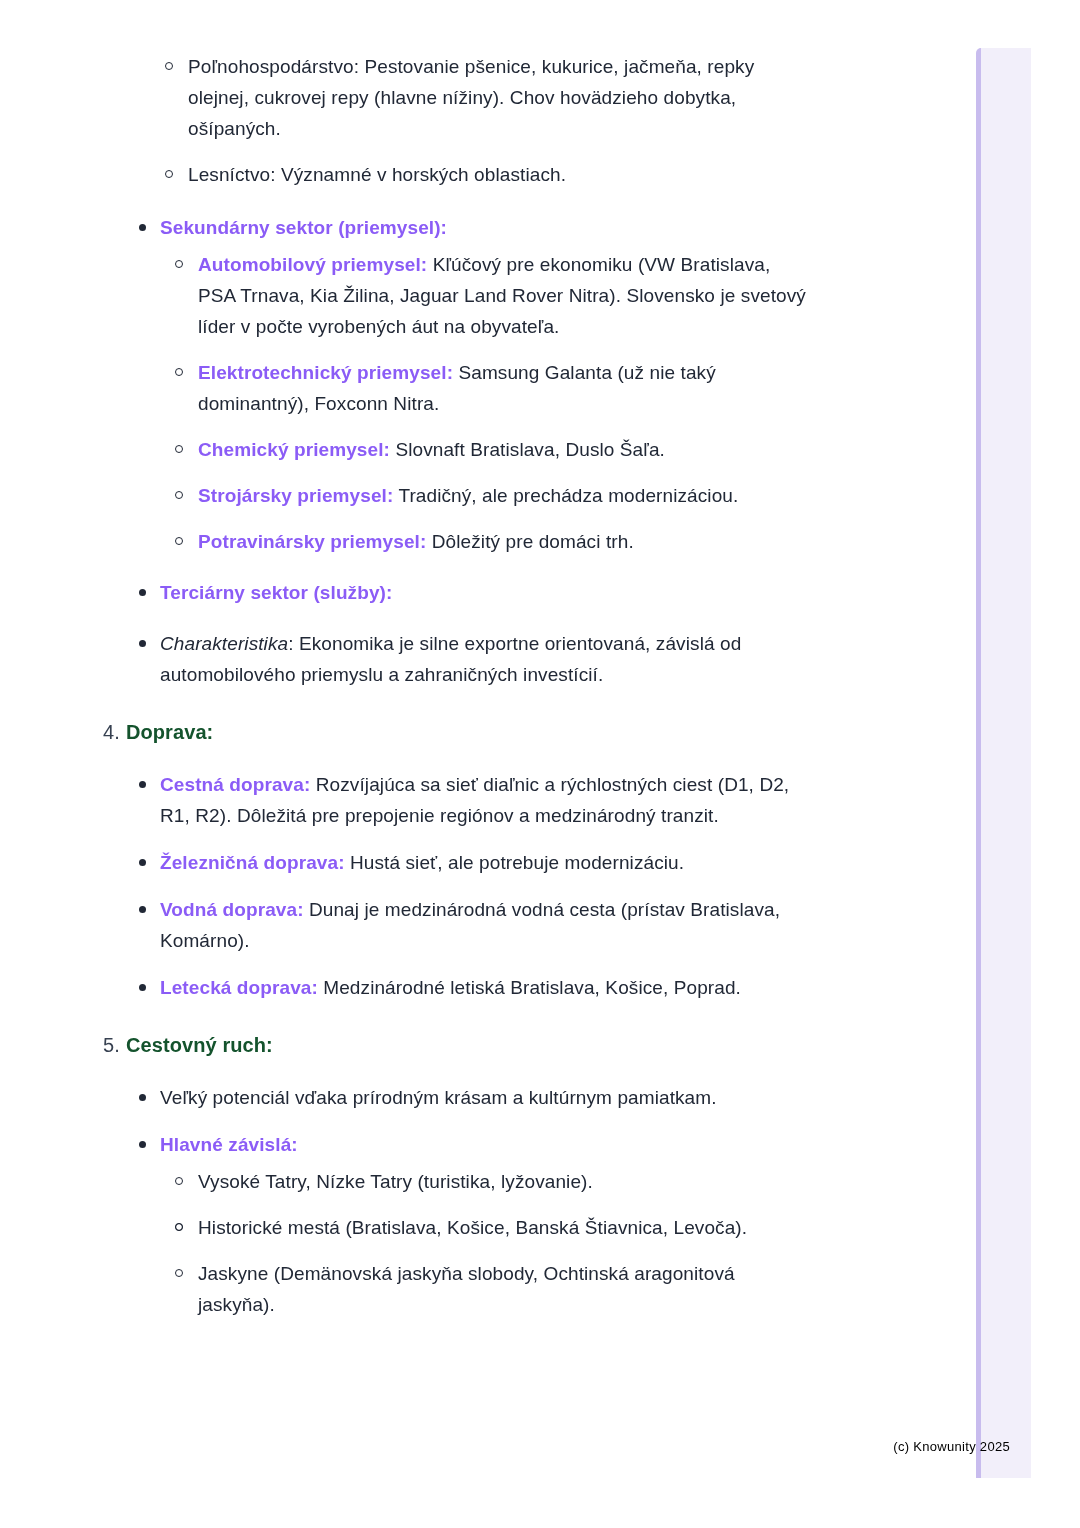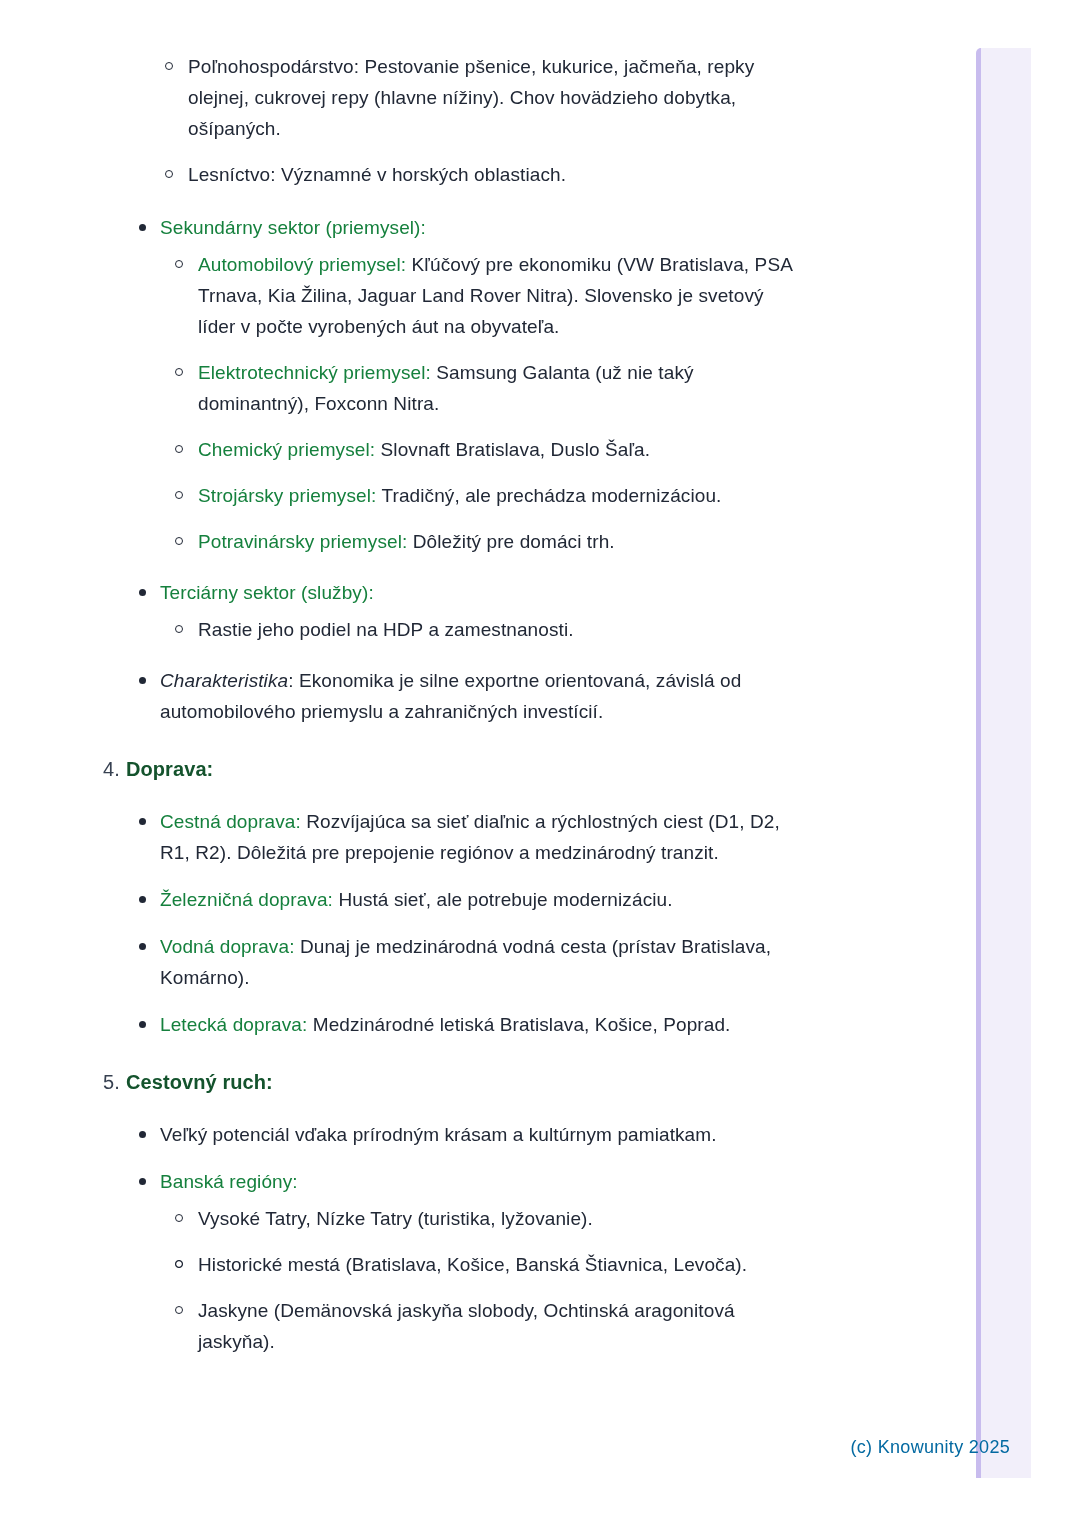--- a/index.html
+++ b/index.html
@@ -12,21 +12,21 @@
     overflow:hidden;
   }
   .content{
     position:absolute;
     left:100px; top:46px;
     width:716px;
     font-size:19px;
     line-height:31px;
     letter-spacing:0.1px;
   }
-  .content .b{font-weight:normal;color:#15803d;}
+  .content .b{font-weight:bold;color:#8b5cf6;}
   .content .i{font-style:italic;text-align:right;}
   ul{list-style:none;margin:5px;padding:0;}
   .block{margin:0;}
   .block.gap-top{margin-top:22px;}
   
   ul.lv1 > li{position:relative;padding-left:55px;margin-bottom:16px;}
   ul.lv1 > li > .bullet{
     position:absolute;left:34px;top:12px;
     width:7px;height:7px;border-radius:50%;
     background:#212836;
@@ -49,23 +49,23 @@
     margin:27px 0 21px 0;
     padding-left:3px;
     font-size:20px;
     line-height:31px;
   }
   .heading .num{font-weight:400;color:#374151;margin-right:6px;}
   .heading .ttl{font-weight:bold;color:#14532d;}
   .watermark{
     position:absolute;
     top:1438px; right:70px;
-    font-size:18px;
+    font-size:13px;
     line-height:18px;
-    color:#0369a1;
+    color:#000000;
     letter-spacing:0.3px;
   }
   .side-panel{
     position:absolute;
     left:976px; top:48px;
     width:55px; height:1430px;
     background:#f2effa;
     border-left:5px solid #c8bcee;
     border-top-left-radius:5px;
     box-sizing:border-box;
@@ -86,39 +86,38 @@
     <div class="block gap-top">
       <ul class="lv1">
         <li><span class="bullet"></span><span class="b ">Sekundárny sektor (priemysel):</span><ul class="lv2">
             <li><span class="bullet"></span><span class="b ">Automobilový priemysel:</span><span class=""> Kľúčový pre ekonomiku (VW Bratislava, PSA Trnava, Kia Žilina, Jaguar Land Rover Nitra). Slovensko je svetový líder v počte vyrobených áut na obyvateľa.</span></li>
             <li><span class="bullet"></span><span class="b ">Elektrotechnický priemysel:</span><span class=""> Samsung Galanta (už nie taký dominantný), Foxconn Nitra.</span></li>
             <li><span class="bullet"></span><span class="b ">Chemický priemysel:</span><span class=""> Slovnaft Bratislava, Duslo Šaľa.</span></li>
             <li><span class="bullet"></span><span class="b ">Strojársky priemysel:</span><span class=""> Tradičný, ale prechádza modernizáciou.</span></li>
             <li><span class="bullet"></span><span class="b ">Potravinársky priemysel:</span><span class=""> Dôležitý pre domáci trh.</span></li>
           </ul></li>
         <li><span class="bullet"></span><span class="b ">Terciárny sektor (služby):</span><ul class="lv2">
-            <li><span class="bullet"></span><span class="">Rastie jeho podiel na HDP a zamestnanosti.</span></li>
           </ul></li>
         <li><span class="bullet"></span><span class="i">Charakteristika</span><span class="">: Ekonomika je silne exportne orientovaná, závislá od automobilového priemyslu a zahraničných investícií.</span></li>
       </ul>
     </div>
     <div class="heading"><span class="num">4.</span><span class="ttl">Doprava:</span></div>
     <div class="block">
       <ul class="lv1">
         <li><span class="bullet"></span><span class="b ">Cestná doprava:</span><span class=""> Rozvíjajúca sa sieť diaľnic a rýchlostných ciest (D1, D2, R1, R2). Dôležitá pre prepojenie regiónov a medzinárodný tranzit.</span></li>
         <li><span class="bullet"></span><span class="b ">Železničná doprava:</span><span class=""> Hustá sieť, ale potrebuje modernizáciu.</span></li>
         <li><span class="bullet"></span><span class="b ">Vodná doprava:</span><span class=""> Dunaj je medzinárodná vodná cesta (prístav Bratislava, Komárno).</span></li>
         <li><span class="bullet"></span><span class="b ">Letecká doprava:</span><span class=""> Medzinárodné letiská Bratislava, Košice, Poprad.</span></li>
       </ul>
     </div>
     <div class="heading"><span class="num">5.</span><span class="ttl">Cestovný ruch:</span></div>
     <div class="block">
       <ul class="lv1">
         <li><span class="bullet"></span><span class="">Veľký potenciál vďaka prírodným krásam a kultúrnym pamiatkam.</span></li>
-        <li><span class="bullet"></span><span class="b ">Banská regióny:</span><ul class="lv2">
+        <li><span class="bullet"></span><span class="b ">Hlavné závislá:</span><ul class="lv2">
             <li><span class="bullet"></span><span class="">Vysoké Tatry, Nízke Tatry (turistika, lyžovanie).</span></li>
             <li><span class="bullet"></span></li>
             <li><span class="bullet"></span><span class="">Historické mestá (Bratislava, Košice, Banská Štiavnica, Levoča).</span></li>
             <li><span class="bullet"></span><span class="">Jaskyne (Demänovská jaskyňa slobody, Ochtinská aragonitová jaskyňa).</span></li>
           </ul></li>
       </ul>
     </div>
   </div>
 
 <div class="watermark">(c) Knowunity 2025</div>

